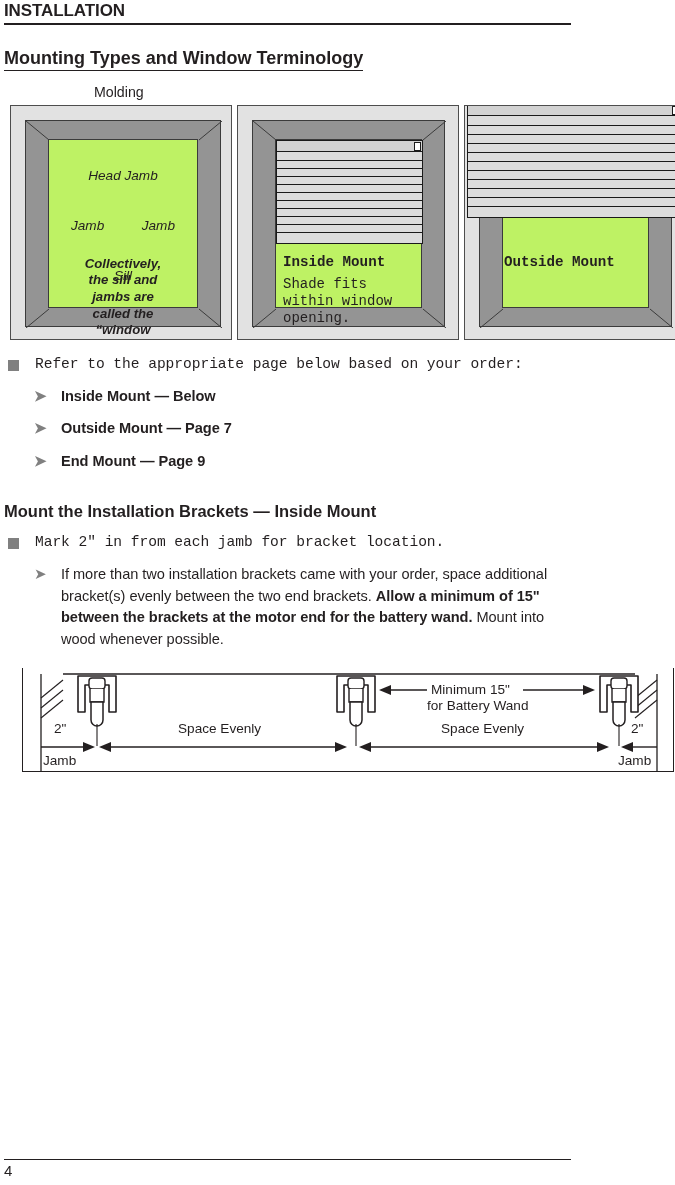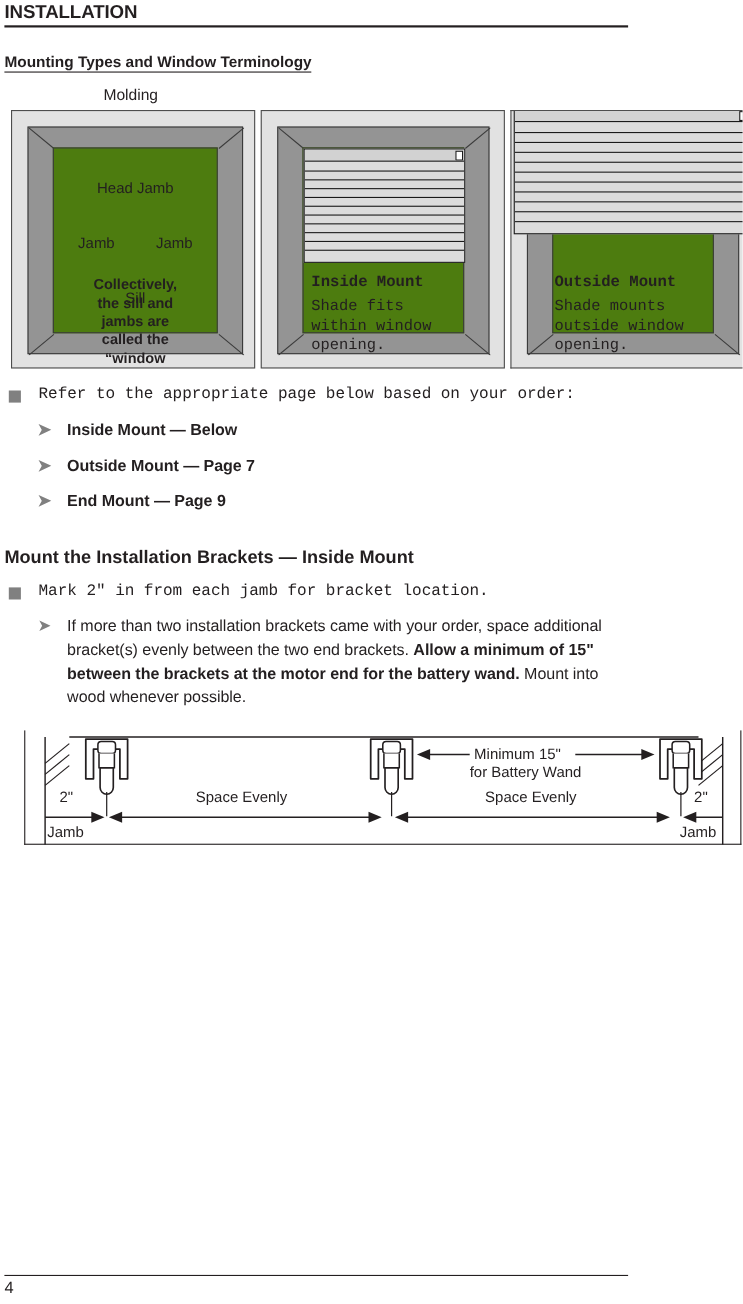--- a/index.html
+++ b/index.html
@@ -31,21 +31,21 @@
     font-weight: bold;
     letter-spacing: -0.1px;
     line-height: 1.05;
     padding: 2px 0 3px 0;
     border-bottom: 2px solid #231f20;
     margin: 0 0 0 0;
   }
 
   
   .section-heading {
-    font-size: 14px;
+    font-size: 18px;
     font-weight: bold;
     line-height: 1.1;
     margin: 24px 0 0 0;
     display: inline-block;
     border-bottom: 1.5px solid #231f20;
     padding-bottom: 1px;
   }
 
   .body-para {
     font-size: 14.6px;
@@ -82,24 +82,24 @@
 
   
   .casement {
     position: absolute;
     box-sizing: border-box;
     background: #949494;
     border: 1px solid #3b3b3b;
   }
   .casement .inner {
     position: absolute;
-    background: #4d7c0f;
+    background: #bef264;
     border: 1px solid #3b3b3b;
     box-sizing: border-box;
-    left: 22px; right: 22px; top: 18px; bottom: 18px;
+    left: 22px; right: 22px; top: 18px; bottom: 18px; font-style: italic;
   }
 
   .casement-1 { left: 14px; top: 14px; width: 196px; height: 207px; }
 
   
   .miter-svg { position: absolute; left: 0; top: 0; pointer-events: none; }
 
   .lbl {
     position: absolute;
     font-size: 13.6px;
@@ -335,21 +335,20 @@
       <div class="casement" style="left:14px; top:14px; width:193px; height:207px;">
         <svg class="miter-svg" width="193" height="207" viewBox="0 0 193 207">
           <line x1="0" y1="0" x2="23" y2="19" stroke="#3b3b3b" stroke-width="1"></line>
           <line x1="193" y1="0" x2="170" y2="19" stroke="#3b3b3b" stroke-width="1"></line>
           <line x1="0" y1="207" x2="23" y2="188" stroke="#3b3b3b" stroke-width="1"></line>
           <line x1="193" y1="207" x2="170" y2="188" stroke="#3b3b3b" stroke-width="1"></line>
         </svg>
         <div class="inner"></div>
         <div class="mount-caption" style="left:24px; right:24px; top:133px;">
           <div class="mount-title">Outside Mount</div>
-          <div class="mount-sub">Shade mounts outside window opening.</div>
         </div>
       </div>
 
       <div class="shade" style="left:2px; top:-2px; width:214px; height:114px;">
         <div class="headrail"></div>
         <div class="tab"></div>
         <div class="slats">
           <div class="slat" style="top:20px"></div>
           <div class="slat" style="top:29px"></div>
           <div class="slat" style="top:38px"></div>

